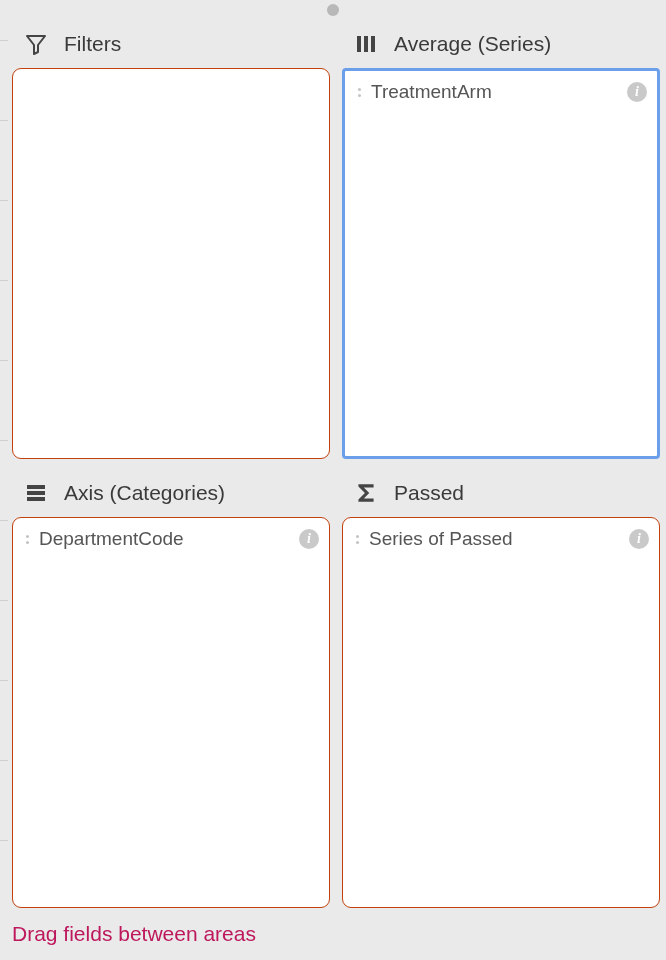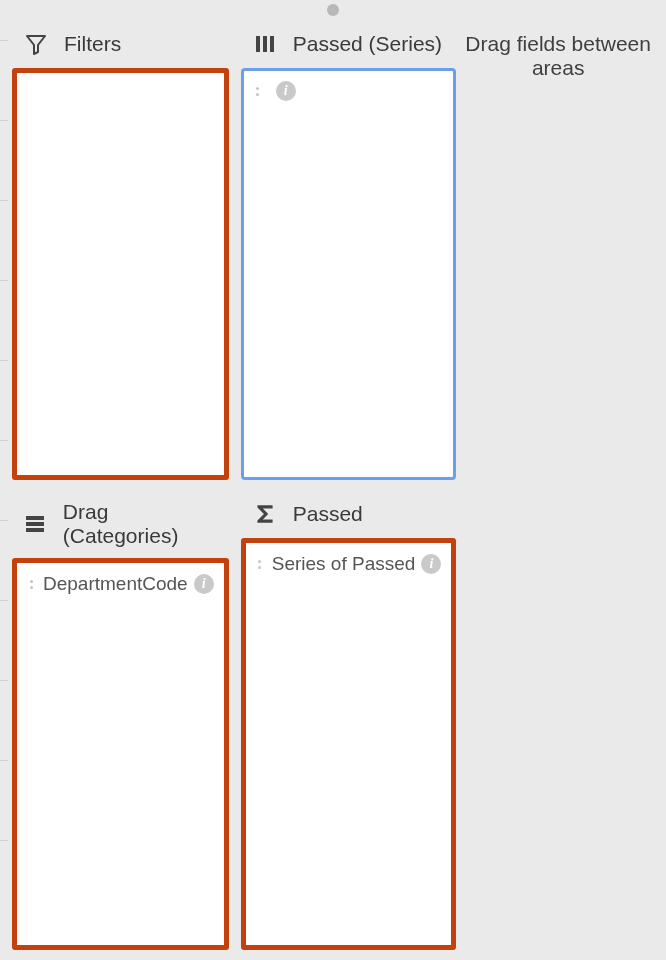--- a/index.html
+++ b/index.html
@@ -35,20 +35,21 @@
       border-radius: 50%;
       background: #b8b8b8;
     }
     .panel {
       position: absolute;
       left: 12px;
       right: 6px;
       top: 18px;
       bottom: 10px;
       display: flex;
+      flex-direction: column;
     }
     .grid {
       flex: 1;
       display: grid;
       grid-template-columns: 1fr 1fr;
       grid-template-rows: 1fr 1fr;
       gap: 8px 12px;
     }
     .quadrant {
       display: flex;
@@ -66,22 +67,22 @@
       width: 28px;
       height: 28px;
       display: flex;
       align-items: center;
       justify-content: center;
       color: #4a4a4a;
     }
     .drop-well {
       flex: 1;
       background: #ffffff;
-      border: 5px solid #c2410c;
-      border-radius: 3px;
+      border: 1px solid #c2410c;
+      border-radius: 9px;
       padding: 6px 4px;
       overflow: hidden;
     }
     .drop-well.selected {
       border: 3px solid #6b9fea;
       border-radius: 4px;
     }
     .field-item {
       display: flex;
       align-items: center;
@@ -121,23 +122,23 @@
       font-style: italic;
       font-family: Georgia, serif;
       font-weight: bold;
       font-size: 14px;
       display: flex;
       align-items: center;
       justify-content: center;
       margin-left: 6px;
     }
     .hint {
-      text-align: center;
+      text-align: left;
       font-size: 21px;
-      color: #404040;
+      color: #be185d;
       padding: 14px 0 4px 0;
     }
     svg { display: block; }
   </style>
 </head>
 <body>
 
 <div class="edge-ticks">
   <div style="top:40px"></div>
     <div style="top:120px"></div>
@@ -171,43 +172,44 @@
 
     <div class="quadrant">
       <div class="q-header">
         <span class="icon">
           <svg width="24" height="24" viewBox="0 0 24 24">
             <rect x="3" y="4" width="4" height="16" fill="#444"></rect>
             <rect x="10" y="4" width="4" height="16" fill="#444"></rect>
             <rect x="17" y="4" width="4" height="16" fill="#444"></rect>
           </svg>
         </span>
-        <span>Passed (Series)</span>
+        <span>Average (Series)</span>
       </div>
       <div class="drop-well selected">
         <div class="field-item">
           <span class="drag-handle">
               <span></span>
               <span></span>
             </span>
+          <span class="field-label">TreatmentArm</span>
           <span class="info-icon">i</span>
         </div>
       </div>
     </div>
 
     <div class="quadrant">
       <div class="q-header">
         <span class="icon">
           <svg width="24" height="24" viewBox="0 0 24 24">
             <rect x="3" y="4" width="18" height="4" fill="#444"></rect>
             <rect x="3" y="10" width="18" height="4" fill="#444"></rect>
             <rect x="3" y="16" width="18" height="4" fill="#444"></rect>
           </svg>
         </span>
-        <span>Drag (Categories)</span>
+        <span>Axis (Categories)</span>
       </div>
       <div class="drop-well">
         <div class="field-item">
           <span class="drag-handle">
               <span></span>
               <span></span>
             </span>
           <span class="field-label">DepartmentCode</span>
           <span class="info-icon">i</span>
         </div>

